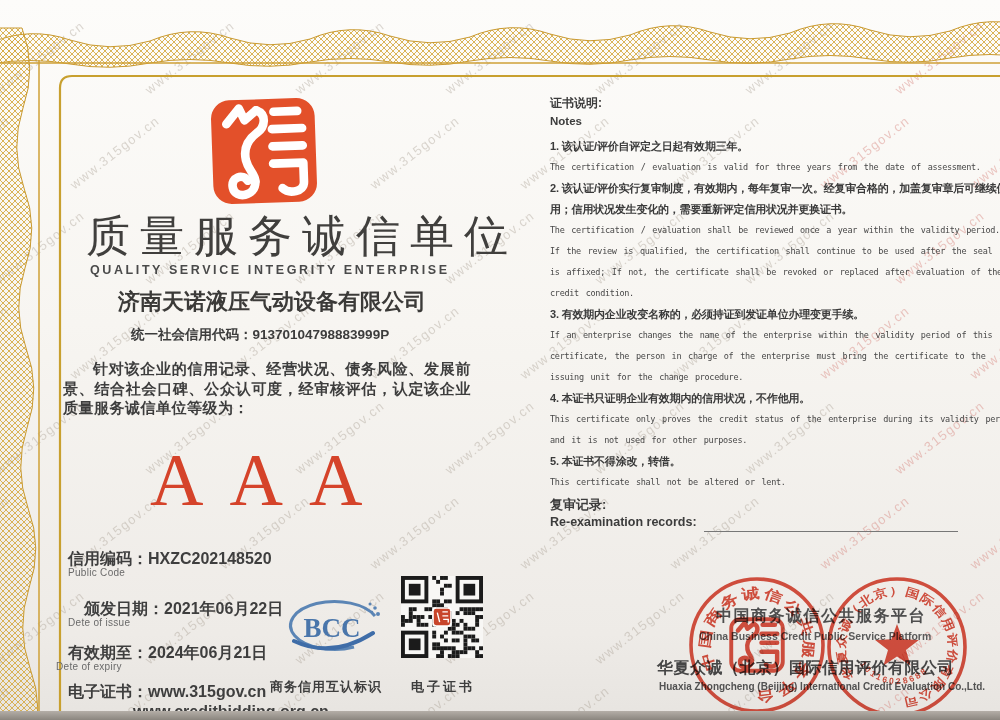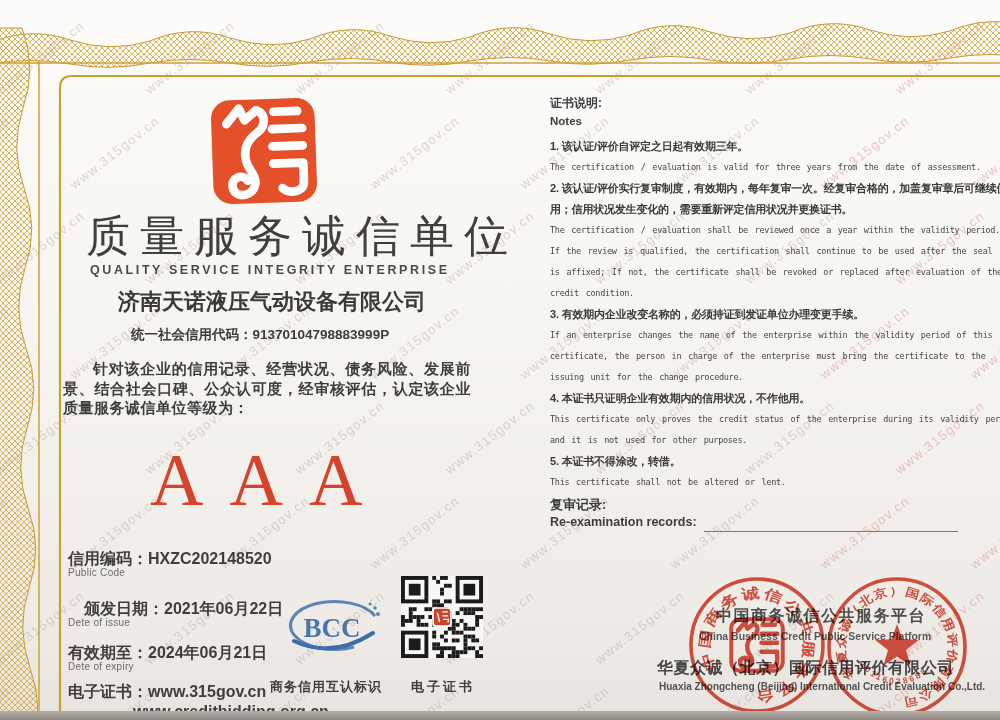--- a/index.html
+++ b/index.html
@@ -174,21 +174,21 @@
     <div class="fsub" style="left:68px;top:567px;">Public Code</div>
 
     <div class="field" style="left:68px;top:599px;margin-left:16px;">
       <span>颁发日期：</span><span>2021年06月22日</span>
     </div>
     <div class="fsub" style="left:68px;top:617px;">Dete of issue</div>
 
     <div class="field" style="left:68px;top:643px;">
       <span>有效期至：</span><span>2024年06月21日</span>
     </div>
-    <div class="fsub" style="left:68px;top:661px;">Dete of expiry</div>
+    <div class="fsub" style="left:56px;top:661px;">Dete of expiry</div>
 
     <div class="field" style="left:68px;top:682px;">
       <span>电子证书：</span><span>www.315gov.cn</span>
     </div>
     <div class="field" style="left:133px;top:703px;">www.creditbidding.org.cn</div>
 
     <svg class="abs" style="left:282px;top:596px;" width="100" height="60" viewBox="0 0 100 60">
       <path d="M93,20 A44,24 0 1 0 72,51" fill="none" stroke="#5b85b5" stroke-width="3"></path>
       <path d="M12,45 Q50,63 91,37" fill="none" stroke="#3f6da8" stroke-width="4" stroke-linecap="round"></path>
       <circle cx="88" cy="8" r="1.5" fill="#5b85b5"></circle>

